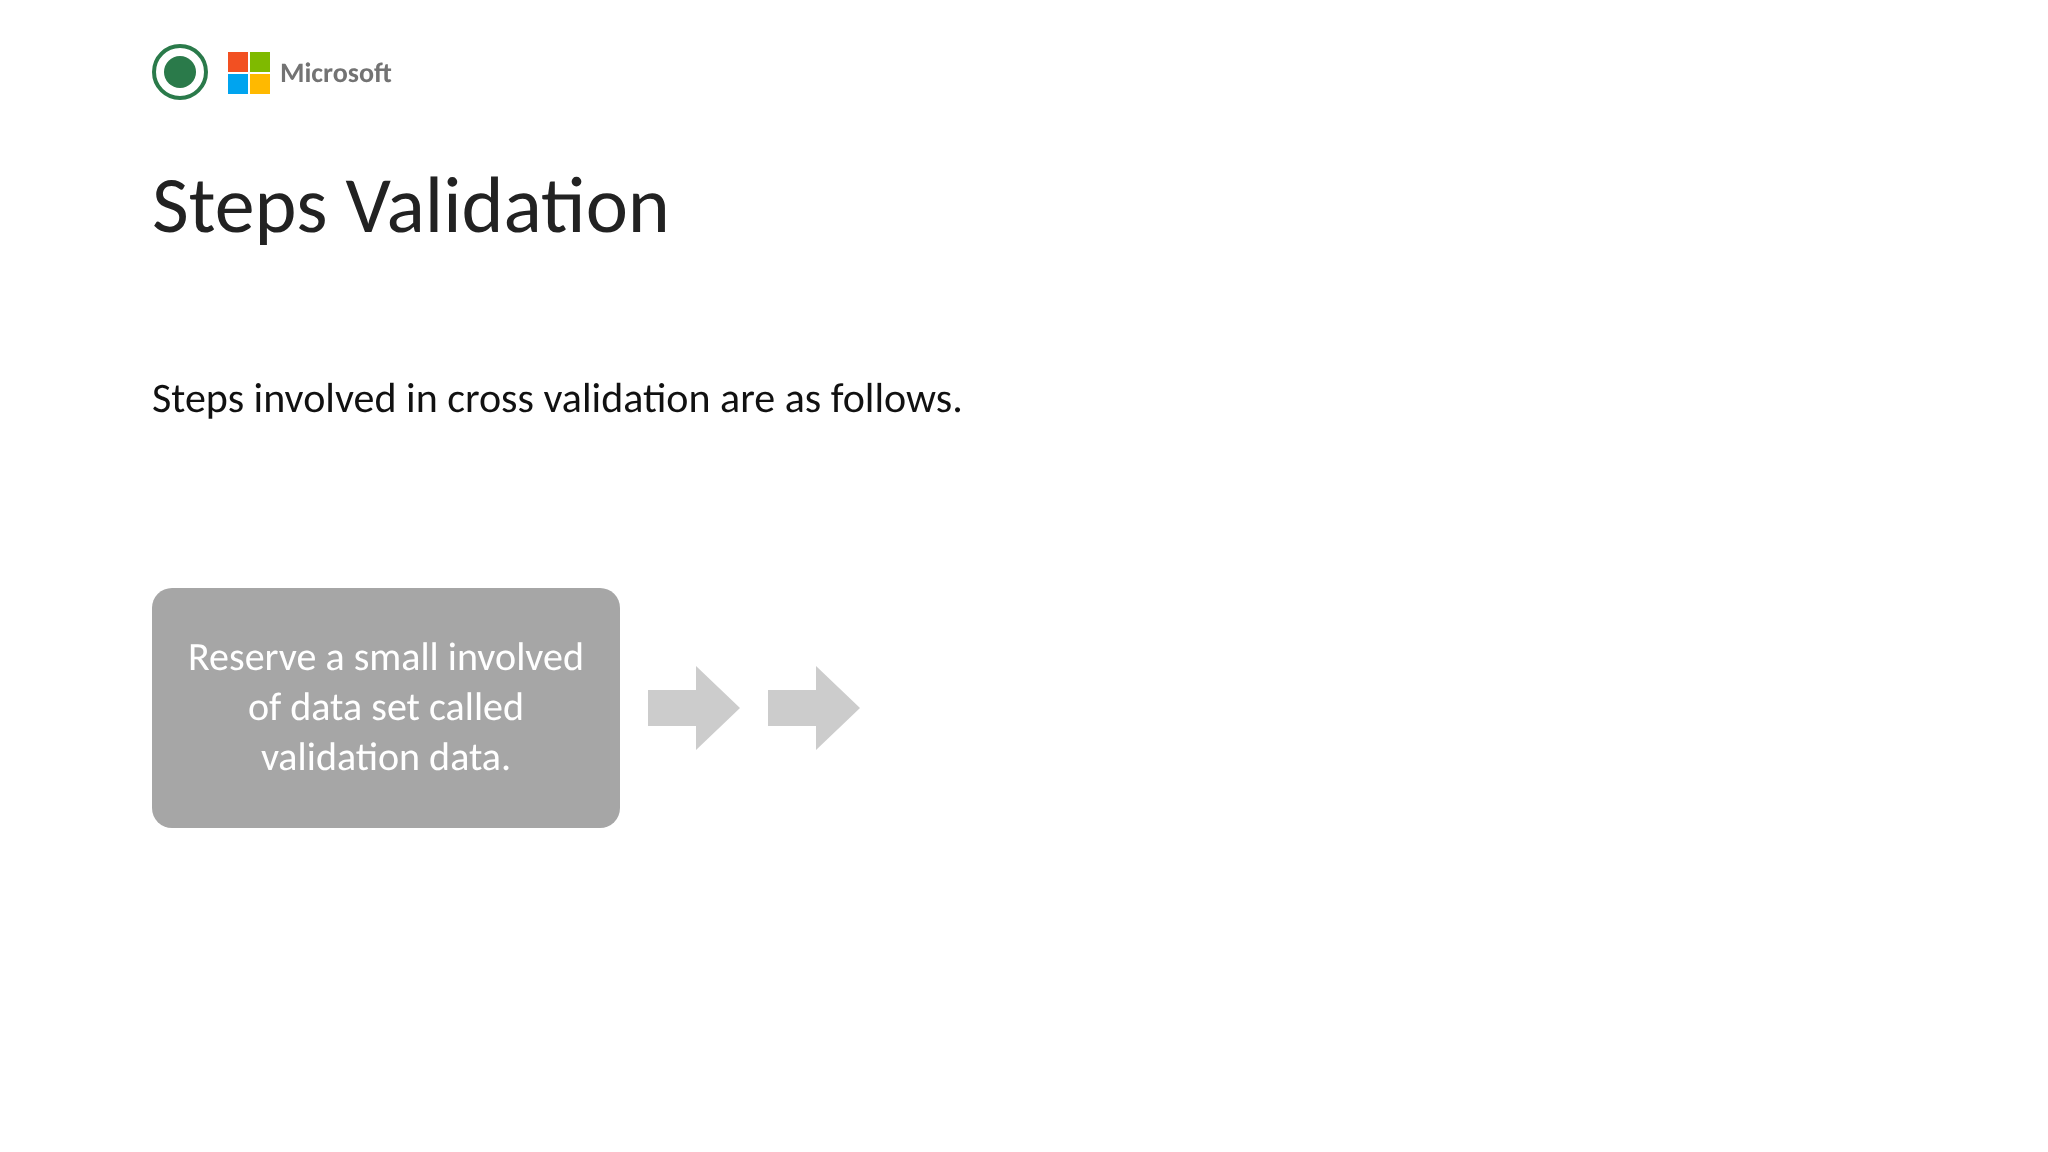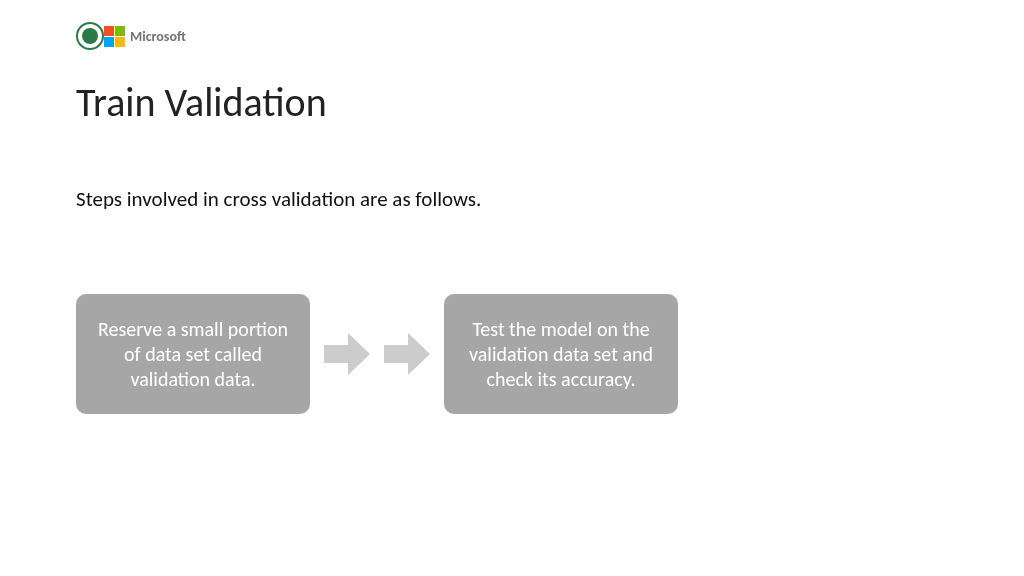--- a/index.html
+++ b/index.html
@@ -14,21 +14,21 @@
       background: #ffffff;
       position: relative;
       overflow: hidden;
     }
     .logos {
       position: absolute;
       top: 22px;
       left: 76px;
       display: flex;
       align-items: center;
-      gap: 0;
+      gap: 10px;
     }
     .seal {
       width: 28px;
       height: 28px;
       border-radius: 50%;
       border: 2px solid #2a7a4a;
       background: #ffffff;
       position: relative;
     }
     .seal::before {
@@ -122,34 +122,31 @@
     <div class="ms-squares">
       <div></div>
         <div></div>
         <div></div>
         <div></div>
     </div>
     <span class="ms-text">Microsoft</span>
   </div>
 </div>
 
-<h1 class="title">Train Validation</h1>
+<h1 class="title">Steps Validation</h1>
 
 <p class="subtitle">Steps involved in cross validation are as follows.</p>
 
 <div class="flow">
   <div class="step">
-    <span>Reserve a small portion of data set called validation data.</span>
+    <span>Reserve a small involved of data set called validation data.</span>
   </div>
   <div class="arrow">
     <svg viewBox="0 0 46 42">
       <path d="M 0 12 L 24 12 L 24 0 L 46 21 L 24 42 L 24 30 L 0 30 Z" fill="#cccccc"></path>
     </svg>
   </div>
   <div class="arrow">
     <svg viewBox="0 0 46 42">
       <path d="M 0 12 L 24 12 L 24 0 L 46 21 L 24 42 L 24 30 L 0 30 Z" fill="#cccccc"></path>
     </svg>
   </div>
-  <div class="step">
-    <span>Test the model on the validation data set and check its accuracy.</span>
-  </div>
 </div>
 
 </body></html>

